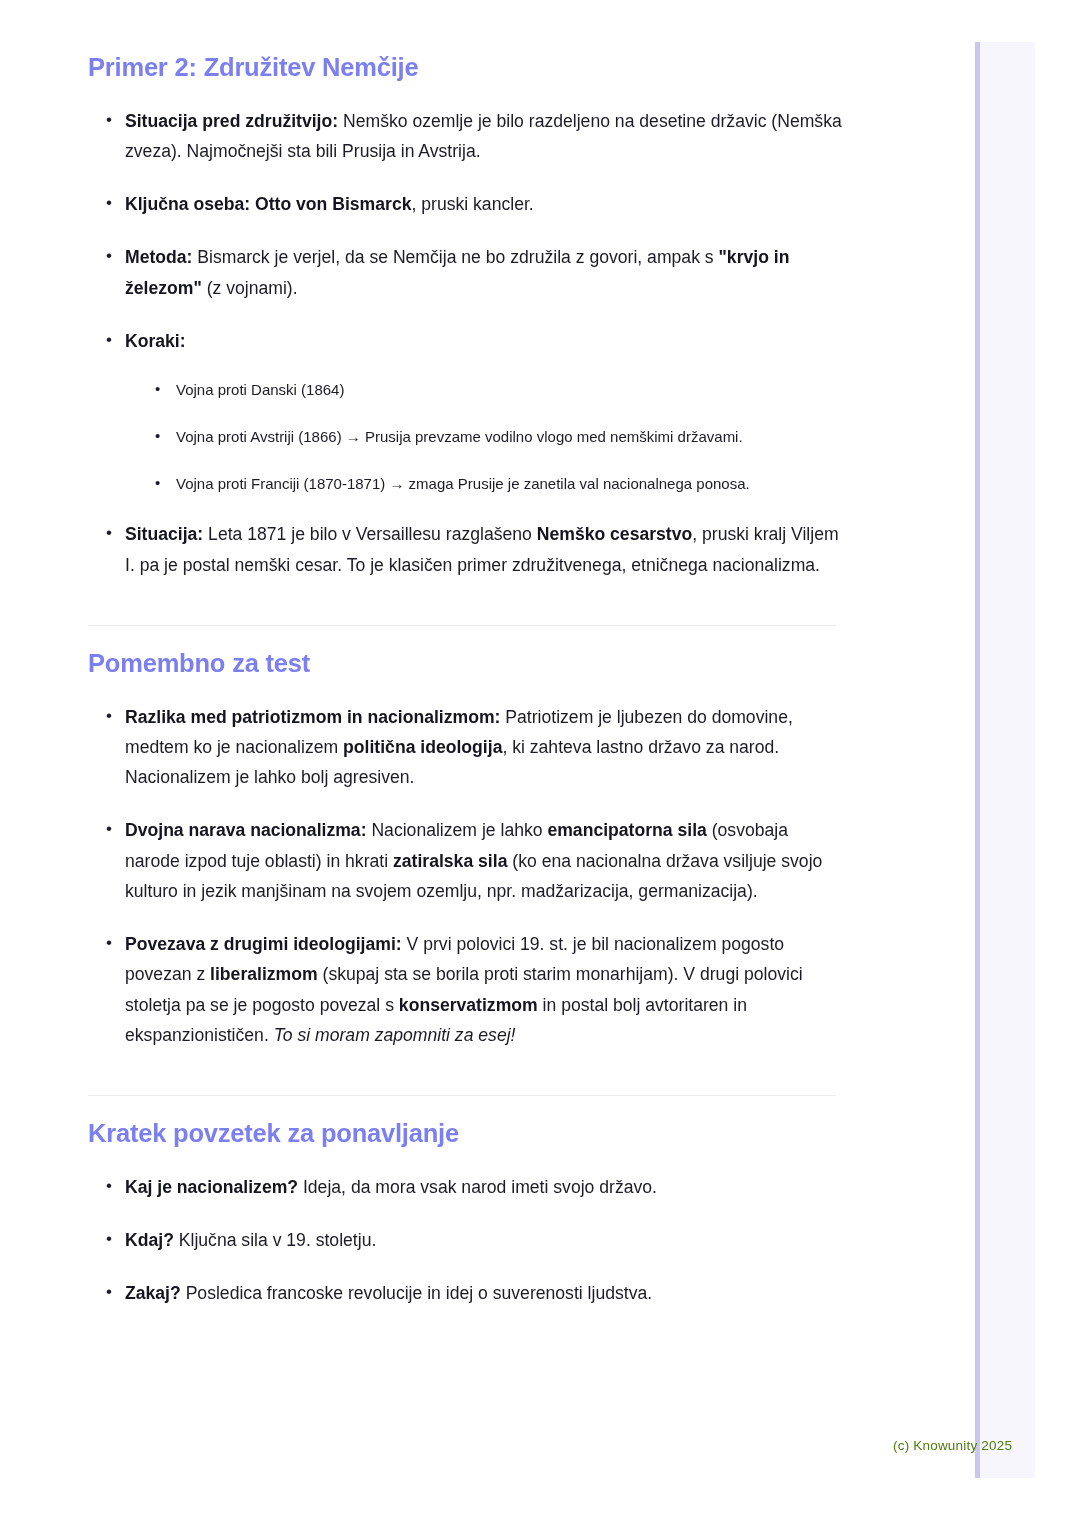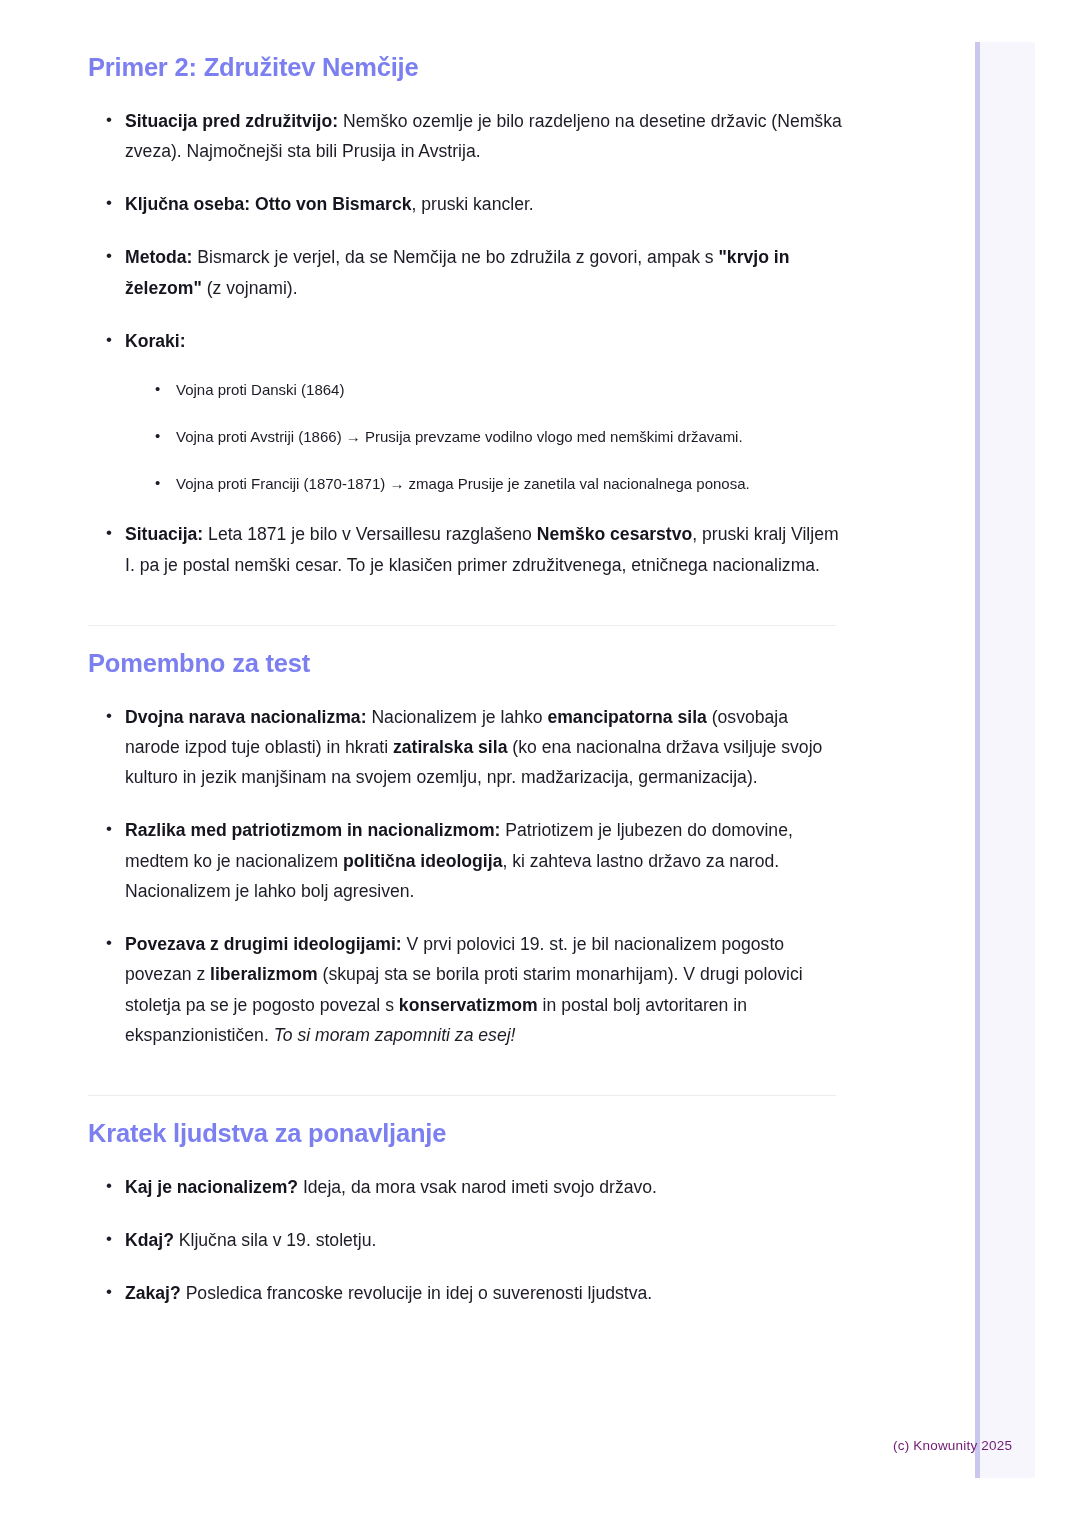--- a/index.html
+++ b/index.html
@@ -93,21 +93,21 @@
     position: absolute;
     left: 975px; top: 42px;
     width: 70px; height: 1436px;
     background: #f6f6fc;
     border-left: 5px solid #c9c7ef;
   }
   .watermark {
     position: absolute;
     left: 893px; top: 1438px;
     font-size: 13.5px;
-    color: #701a75;
+    color: #4d7c0f;
     font-family: "Liberation Sans", sans-serif;
     letter-spacing: 0.2px;
     white-space: nowrap;
   }
 </style>
 </head>
 <body>
 
 <div class="page">
 
@@ -139,33 +139,33 @@
         <b>Situacija:</b><span> Leta 1871 je bilo v Versaillesu razglašeno </span><b>Nemško cesarstvo</b><span>, pruski kralj Viljem I. pa je postal nemški cesar. To je klasičen primer združitvenega, etničnega nacionalizma.</span>
       </li>
     </ul>
 
     <hr class="divider">
 
     <h2 class="section-heading h-pomembno">Pomembno za test</h2>
 
     <ul class="lvl1">
       <li>
-        <b>Dvojna narava nacionalizma:</b><span> Nacionalizem je lahko </span><b>emancipatorna sila</b><span> (osvobaja narode izpod tuje oblasti) in hkrati </span><b>zatiralska sila</b><span> (ko ena nacionalna država vsiljuje svojo kulturo in jezik manjšinam na svojem ozemlju, npr. madžarizacija, germanizacija).</span>
+        <b>Razlika med patriotizmom in nacionalizmom:</b><span> Patriotizem je ljubezen do domovine, medtem ko je nacionalizem </span><b>politična ideologija</b><span>, ki zahteva lastno državo za narod. Nacionalizem je lahko bolj agresiven.</span>
       </li>
       <li>
-        <b>Razlika med patriotizmom in nacionalizmom:</b><span> Patriotizem je ljubezen do domovine, medtem ko je nacionalizem </span><b>politična ideologija</b><span>, ki zahteva lastno državo za narod. Nacionalizem je lahko bolj agresiven.</span>
+        <b>Dvojna narava nacionalizma:</b><span> Nacionalizem je lahko </span><b>emancipatorna sila</b><span> (osvobaja narode izpod tuje oblasti) in hkrati </span><b>zatiralska sila</b><span> (ko ena nacionalna država vsiljuje svojo kulturo in jezik manjšinam na svojem ozemlju, npr. madžarizacija, germanizacija).</span>
       </li>
       <li>
         <b>Povezava z drugimi ideologijami:</b><span> V prvi polovici 19. st. je bil nacionalizem pogosto povezan z </span><b>liberalizmom</b><span> (skupaj sta se borila proti starim monarhijam). V drugi polovici stoletja pa se je pogosto povezal s </span><b>konservatizmom</b><span> in postal bolj avtoritaren in ekspanzionističen. </span><em>To si moram zapomniti za esej!</em>
       </li>
     </ul>
 
     <hr class="divider">
 
-    <h2 class="section-heading h-kratek">Kratek ljudstva za ponavljanje</h2>
+    <h2 class="section-heading h-kratek">Kratek povzetek za ponavljanje</h2>
 
     <ul class="lvl1">
       <li>
         <b>Kaj je nacionalizem?</b><span> Ideja, da mora vsak narod imeti svojo državo.</span>
       </li>
       <li>
         <b>Kdaj?</b><span> Ključna sila v 19. stoletju.</span>
       </li>
       <li>
         <b>Zakaj?</b><span> Posledica francoske revolucije in idej o suverenosti ljudstva.</span>

